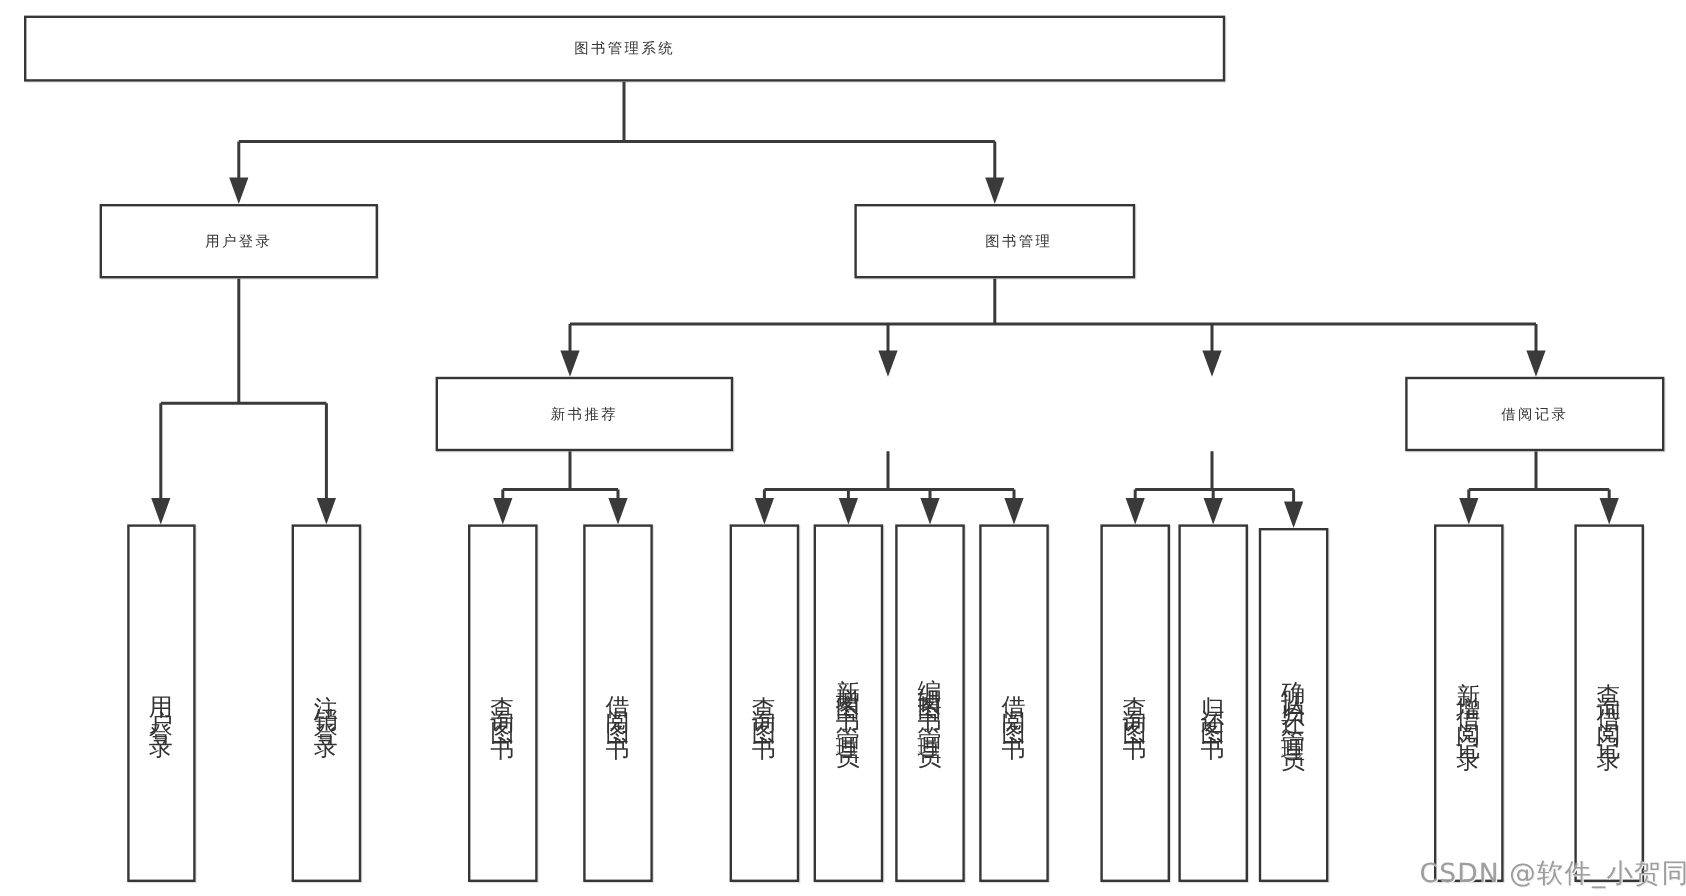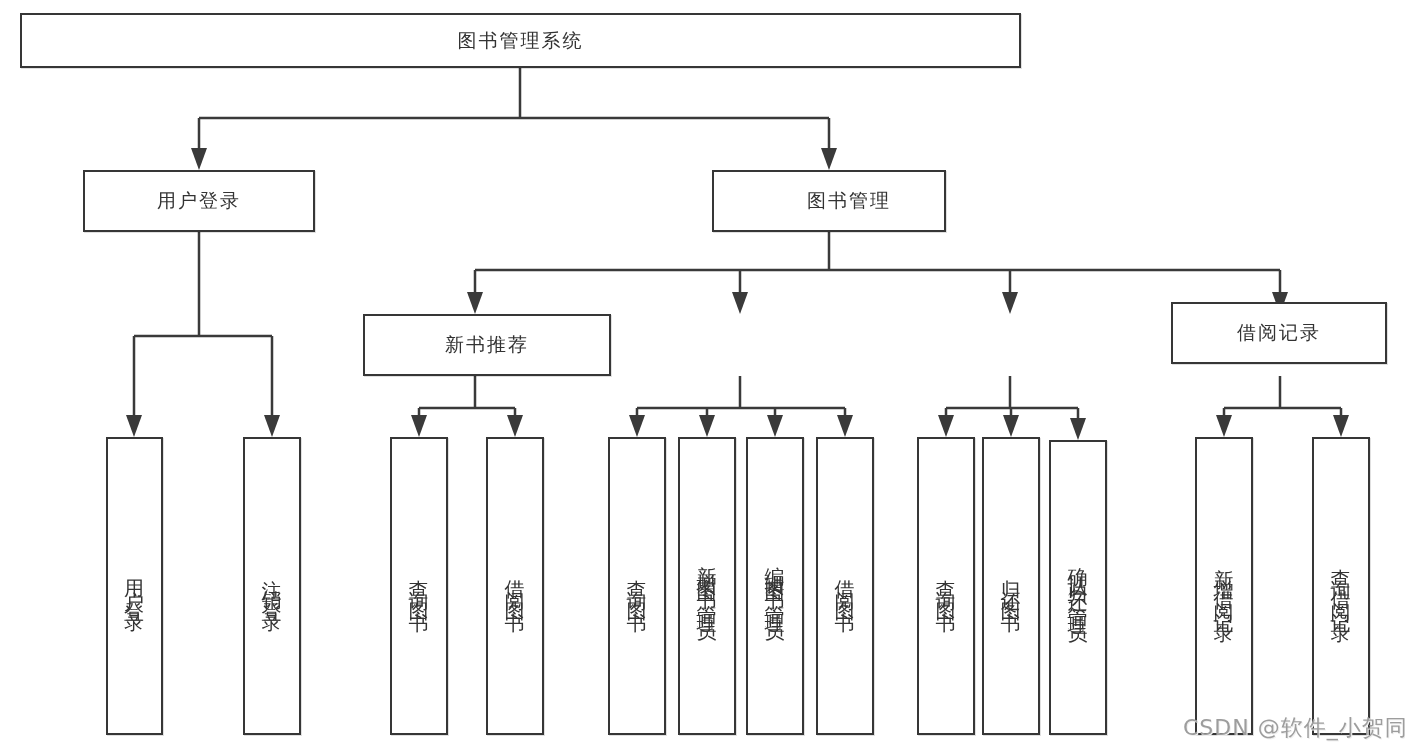--- a/index.html
+++ b/index.html
@@ -27,21 +27,21 @@
     box-sizing: border-box;
     background: #ffffff;
     border: 2px solid #363636;
     color: #333333;
     display: flex;
     align-items: center;
     justify-content: center;
     box-shadow: 1px 1px 0 rgba(0,0,0,0.12);
   }
   .hbox {
-    font-size: 19px;
+    font-size: 12px;
     letter-spacing: 2px;
     white-space: nowrap;
   }
   .vbox .vtext {
     writing-mode: vertical-rl;
     text-orientation: mixed;
     font-size: 20px;
     letter-spacing: 11px;
     line-height: 1;
     white-space: nowrap;
@@ -97,21 +97,21 @@
       <polygon points="1333,415 1349,415 1341,437"></polygon>
     </g>
   </svg>
 
   <div class="node hbox" style="left:20px; top:13px; width:1001px; height:55px;">图书管理系统</div>
 
   <div class="node hbox" style="left:83px; top:170px; width:232px; height:62px;">用户登录</div>
   <div class="node hbox" style="left:712px; top:170px; width:234px; height:62px;padding-left:40px;">图书管理</div>
 
   <div class="node hbox" style="left:363px; top:314px; width:248px; height:62px;">新书推荐</div>
-  <div class="node hbox" style="left:1171px; top:302px; width:216px; height:62px;">借阅记录</div>
+  <div class="node hbox" style="left:1171px; top:314px; width:216px; height:62px;">借阅记录</div>
 
   <div class="node vbox" style="left:106px; top:437px; width:57px; height:298px;">
     <span class="vtext">用户登录</span>
   </div>
   <div class="node vbox" style="left:243px; top:437px; width:58px; height:298px;">
     <span class="vtext">注销登录</span>
   </div>
 
   <div class="node vbox" style="left:390px; top:437px; width:58px; height:298px;">
     <span class="vtext">查询图书</span>

